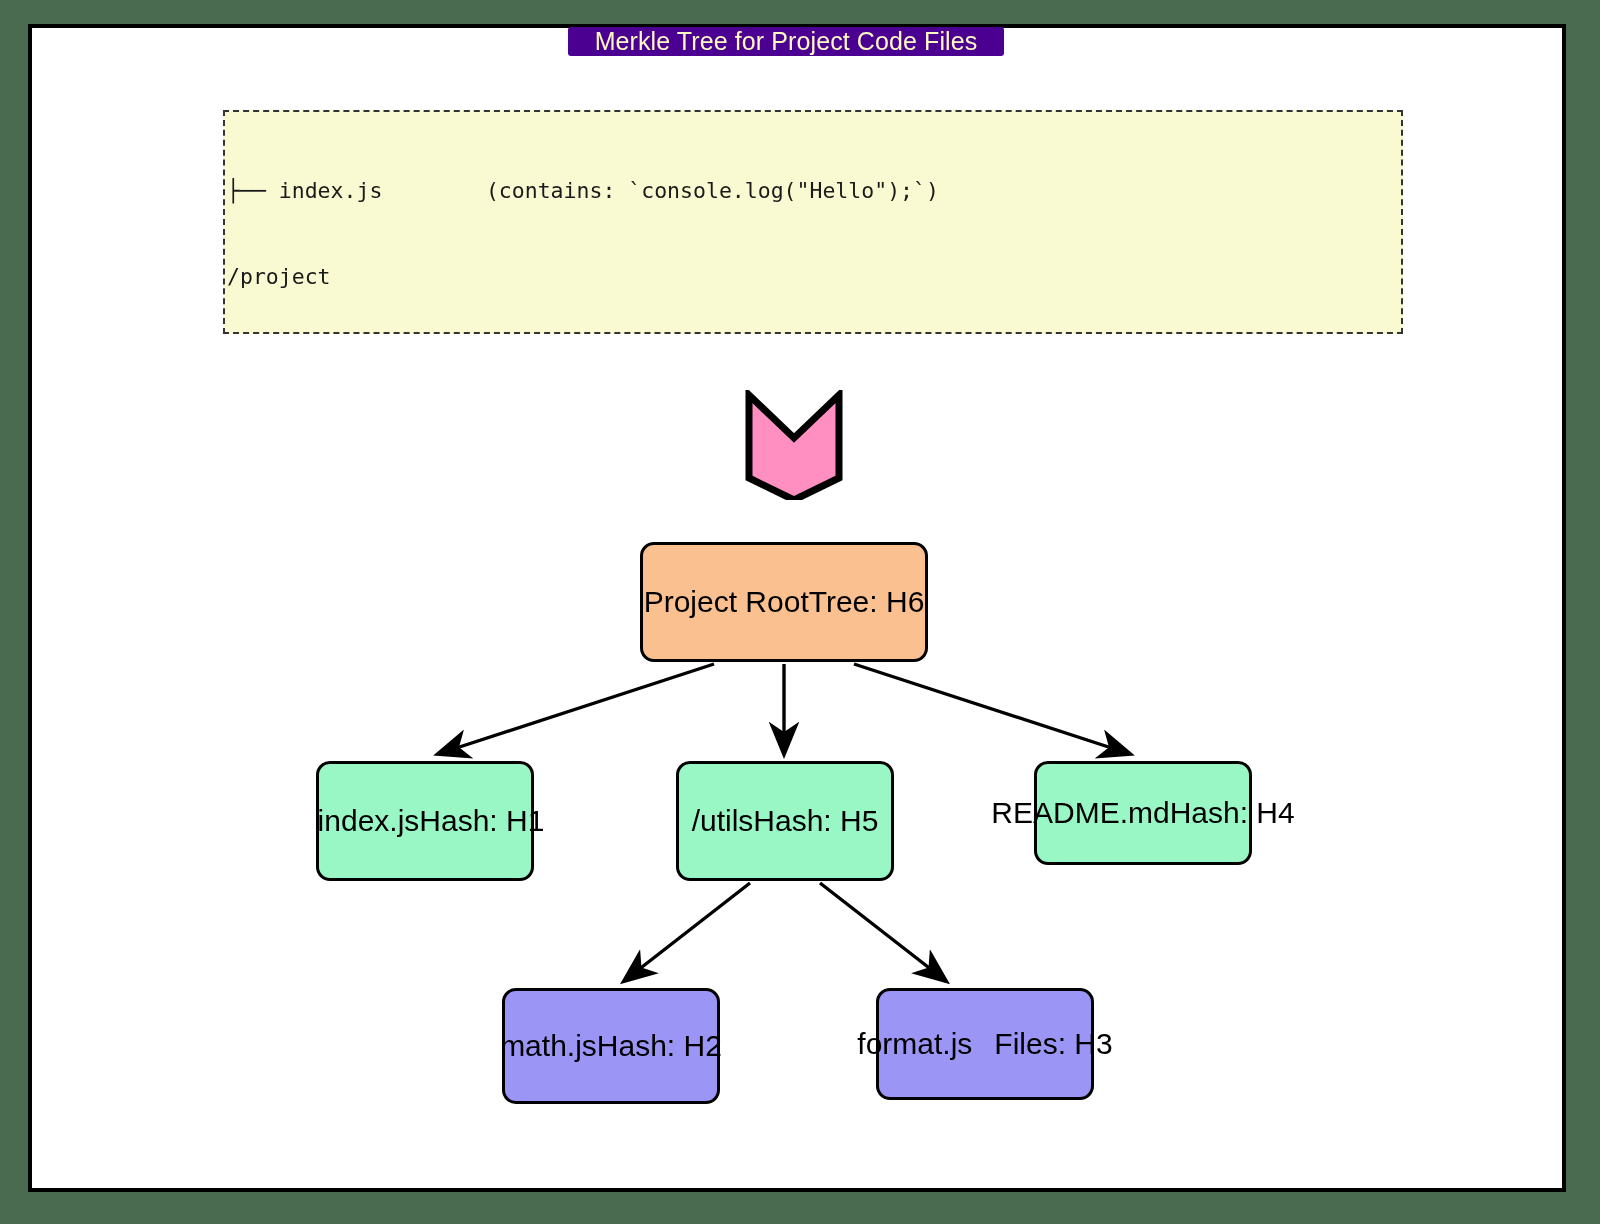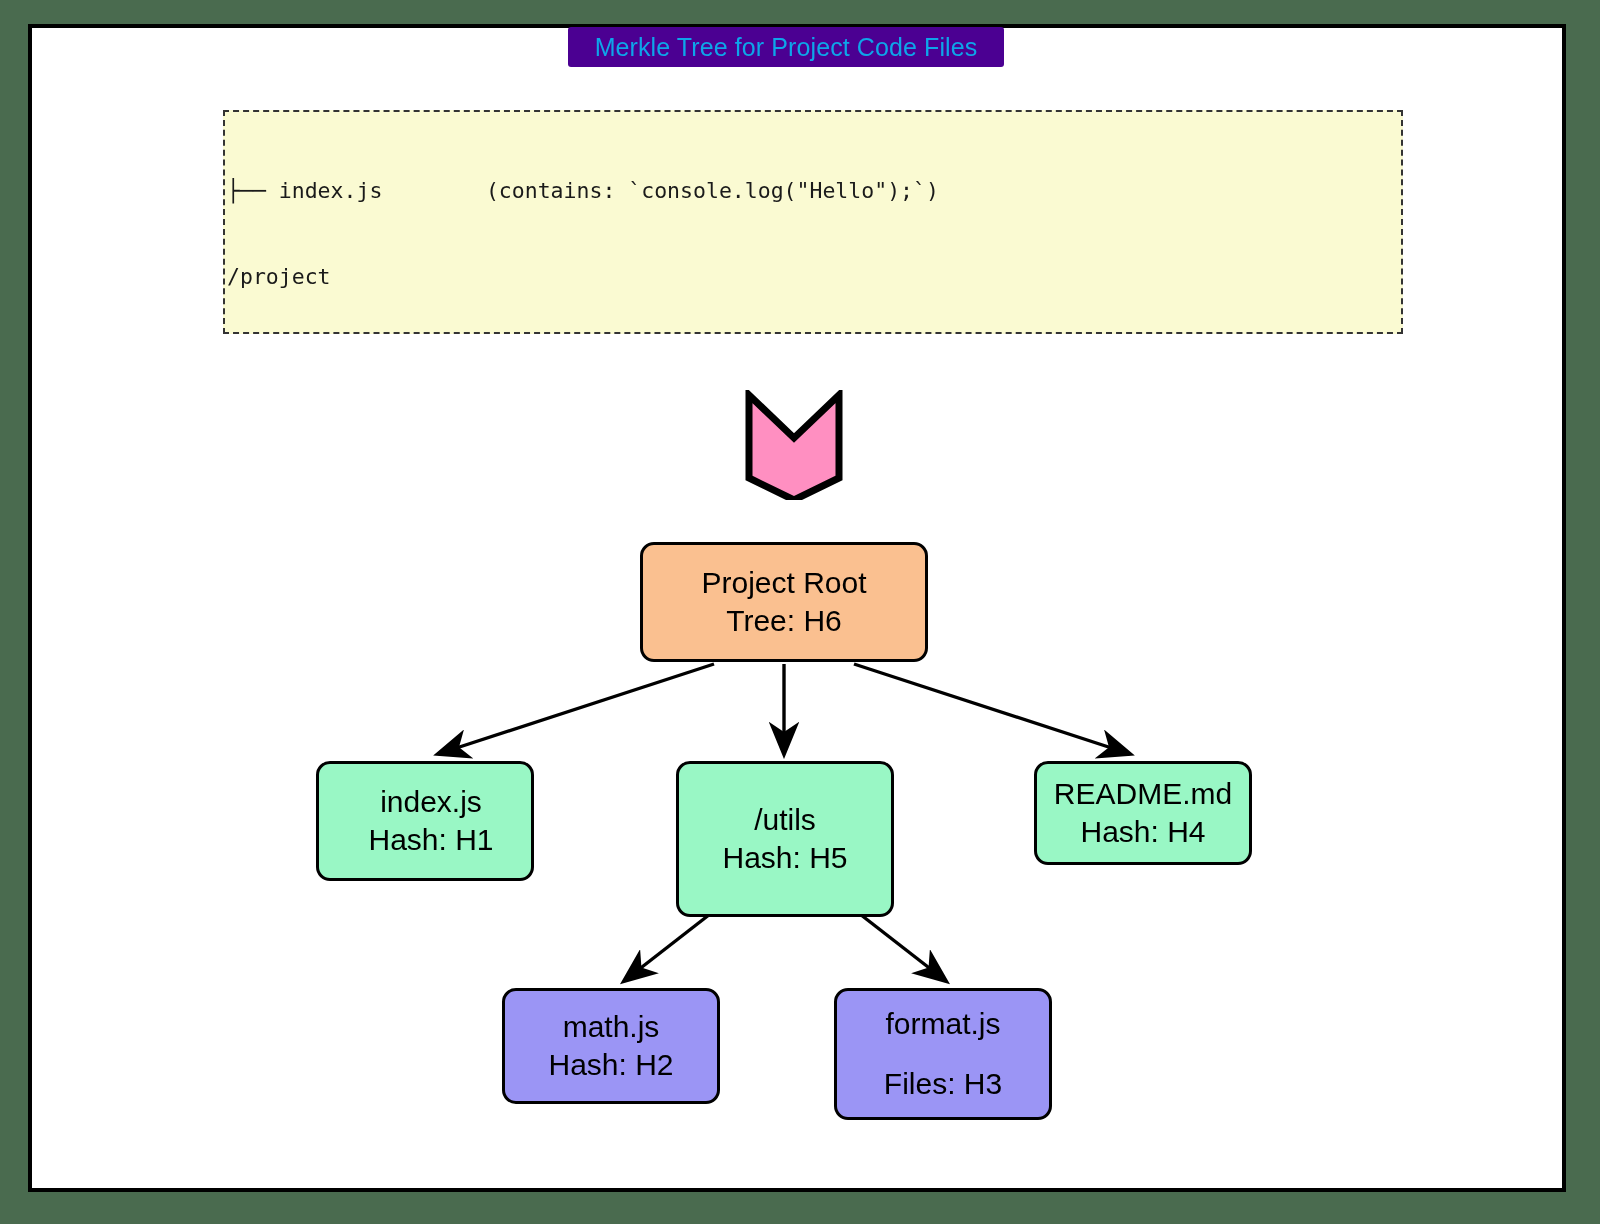--- a/index.html
+++ b/index.html
@@ -22,23 +22,23 @@
     background: #ffffff;
     border: 4px solid #000000;
     box-sizing: border-box;
   }
   
   #title-badge {
     position: absolute;
     left: 536px;
     top: -1px;
     width: 436px;
-    height: 40px;
+    height: 29px;
     background: #4B0092;
-    color: #0ea5e9;
+    color: #fef9c3;
     font-size: 25px;
     font-family: "Liberation Sans", sans-serif;
     display: flex;
     align-items: center;
     justify-content: center;
     border-radius: 3px;
     letter-spacing: 0.1px;
     white-space: nowrap;
   }
   
@@ -79,36 +79,36 @@
     height: 100%;
     pointer-events: none;
   }
   
   .node {
     position: absolute;
     box-sizing: border-box;
     border: 3px solid #000000;
     border-radius: 14px;
     display: flex;
-    flex-direction: column;
+    flex-direction: row;
     align-items: center;
     justify-content: center;
     font-family: "Liberation Sans", sans-serif;
     font-size: 30px;
     line-height: 38px;
     color: #000000;
     text-align: center;
   }
   .node .node-line { display: block; white-space: nowrap; }
   #node-root  { left: 608px; top: 514px;  width: 288px; height: 120px; background: #FAC090; }
   #node-index { left: 284px; top: 733px;  width: 218px; height: 120px; background: #99F7C5; padding-left: 12px; }
-  #node-utils { left: 644px; top: 733px;  width: 218px; height: 156px; background: #99F7C5; }
+  #node-utils { left: 644px; top: 733px;  width: 218px; height: 120px; background: #99F7C5; }
   #node-readme{ left: 1002px; top: 733px; width: 218px; height: 104px; background: #99F7C5; }
   #node-math  { left: 470px; top: 960px;  width: 218px; height: 116px; background: #9B95F5; }
-  #node-format{ left: 802px; top: 960px;  width: 218px; height: 132px; background: #9B95F5; gap: 22px; }
+  #node-format{ left: 844px; top: 960px;  width: 218px; height: 112px; background: #9B95F5; gap: 22px; }
 </style>
 </head>
 <body>
 
 <div id="canvas">
 
   <div id="title-badge">Merkle Tree for Project Code Files</div>
 
   <div id="code-block">
     <div class="code-line">├── index.js        (contains: `console.log("Hello");`)</div>

